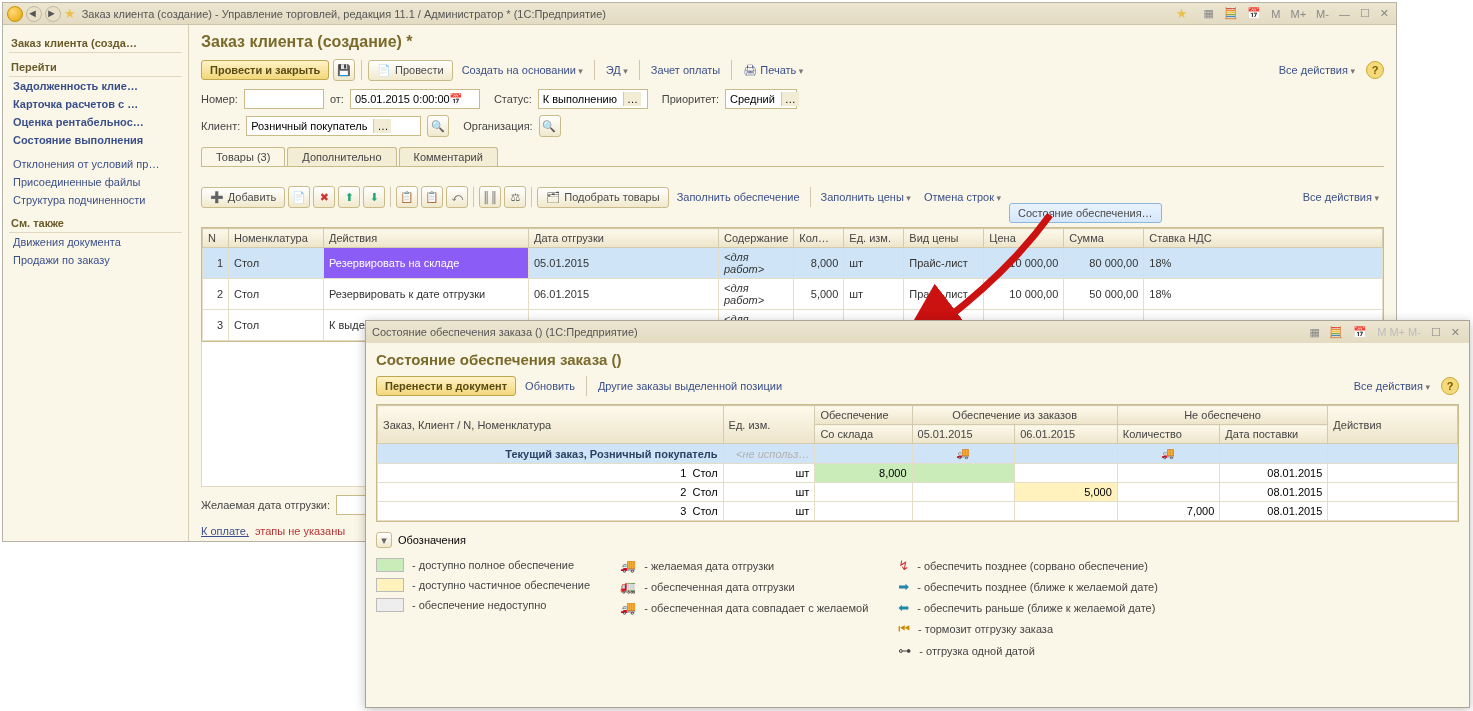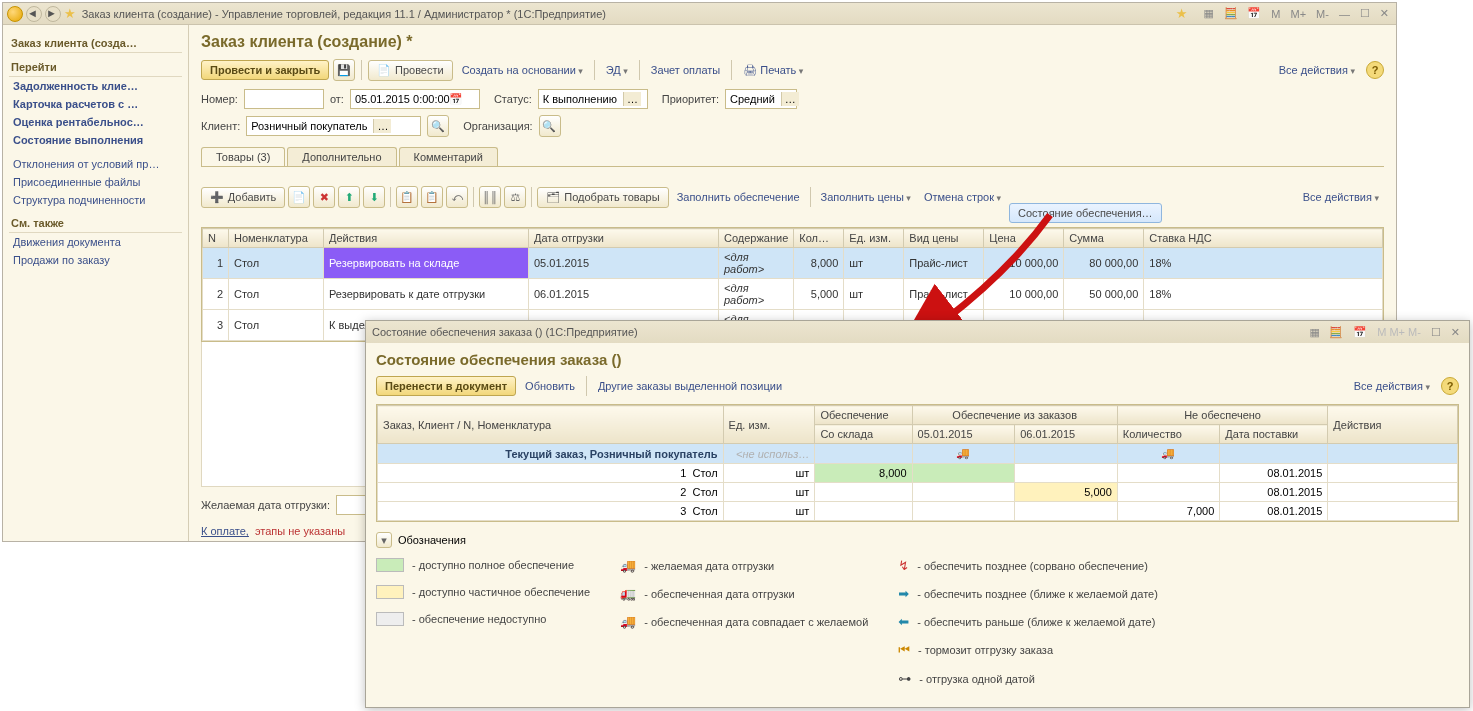--- a/index.html
+++ b/index.html
@@ -52,21 +52,21 @@
   .modal-win .mt-title{height:22px;background:linear-gradient(#ece5d0,#e3dbc2);display:flex;align-items:center;padding:0 6px;color:#555;}
   .modal-body{padding:8px 10px;height:calc(100% - 22px);display:flex;flex-direction:column;}
   .mod-h1{font-size:15px;color:#7a6a2b;margin:0 0 8px;font-weight:bold;}
   table.grid2{width:100%;border-collapse:collapse;background:#fff;}
   table.grid2 th{background:linear-gradient(#fdf9ec,#ede4c9);border:1px solid #d3cbb0;padding:3px 5px;font-weight:normal;text-align:left;color:#444;}
   table.grid2 td{border:1px solid #e4ddc8;padding:3px 5px;text-align:right;}
   tr.grp{background:#cfe5f7;font-weight:bold;color:#2a4264;}
   td.full-green{background:#c9ecb9;}
   td.part-yel{background:#fff2bd;}
   .legend{margin-top:10px;display:flex;flex-wrap:wrap;}
-  .legend-col{display:flex;flex-direction:column;gap:13px;margin-right:30px;}
+  .legend-col{display:flex;flex-direction:column;gap:6px;margin-right:30px;}
   .legend-item{display:flex;align-items:center;gap:8px;color:#444;}
   .sw{width:28px;height:14px;border:1px solid #bbb;display:inline-block;}
   .sw.g{background:#c9ecb9;} .sw.y{background:#fff2bd;} .sw.gr{background:#eee;}
   .ic{font-size:13px;}
   .right-actions{margin-left:auto;display:flex;align-items:center;gap:6px;}
   .qmark{width:18px;height:18px;border-radius:50%;background:#f4da7a;border:1px solid #c9a937;color:#7a5a00;display:inline-flex;align-items:center;justify-content:center;font-weight:bold;}
 </style>
 </head>
 <body>
 

